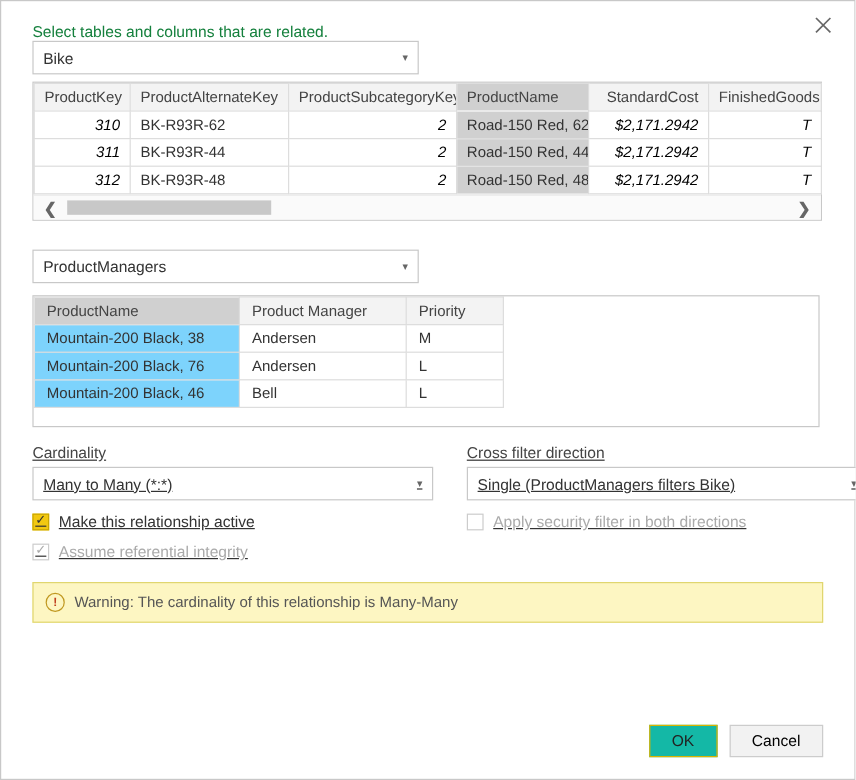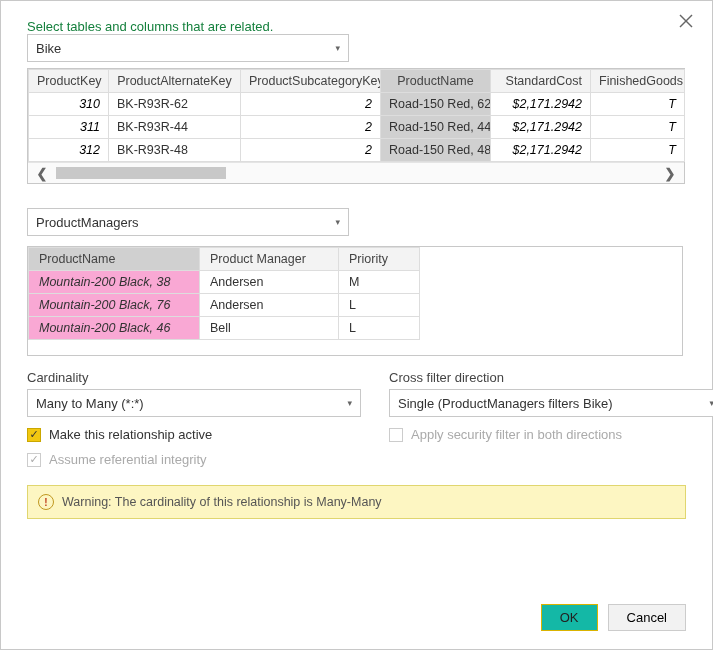--- a/index.html
+++ b/index.html
@@ -71,21 +71,21 @@
   table.data th, table.data td {
     border: 1px solid #ddd;
     padding: 4px 8px;
     white-space: nowrap;
     overflow: hidden;
     background: #fff;
   }
   table.data th {
     background: #f3f3f3;
     font-weight: 500;
-    text-align: center;
+    text-align: left;
     color: #444;
   }
   table.data th.highlight {
     background: #d0d0d0;
   }
   table.data td.num {
     text-align: right;
     font-style: italic;
     color: #000000;
   }
@@ -146,31 +146,31 @@
   }
   table.data2 th {
     background: #f3f3f3;
     font-weight: 500;
     color: #444;
   }
   table.data2 th.highlight {
     background: #d0d0d0;
   }
   table.data2 td.highlight {
-    background: #f9a8d4;
-    font-style: italic;
+    background: #7dd3fc;
   }
 
   .twocol {
     display: flex;
     gap: 28px;
     margin-top: 14px;
   }
   .col {
     flex: 1;
+    text-decoration: underline;
   }
   .field-label {
     font-size: 13px;
     color: #444;
     margin-bottom: 4px;
   }
 
   .checkbox-row {
     display: flex;
     align-items: center;

